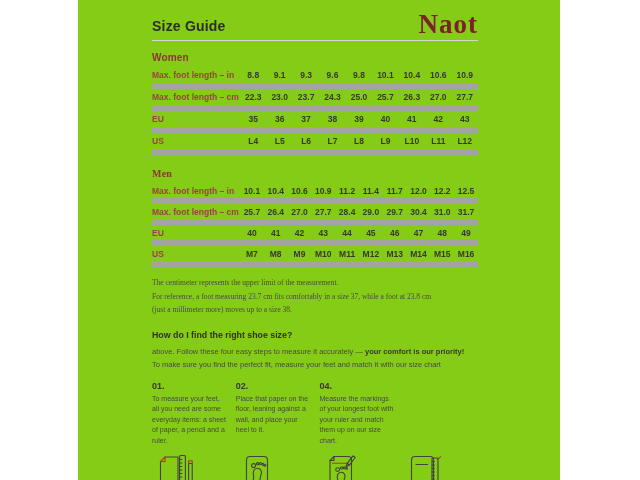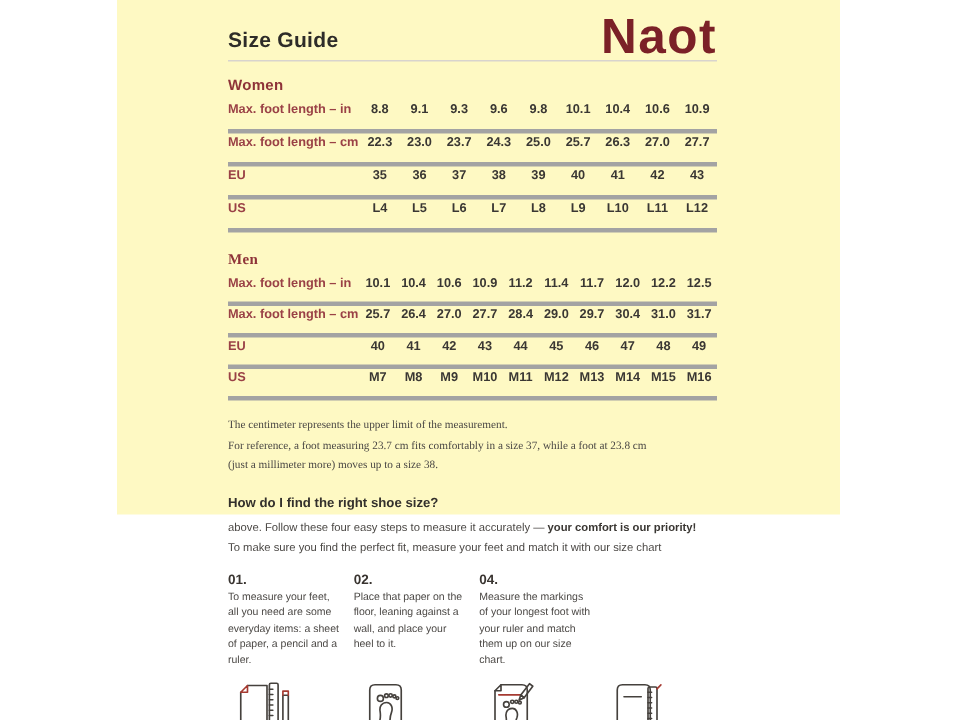--- a/index.html
+++ b/index.html
@@ -1,35 +1,35 @@
 <!DOCTYPE html>
 <html><head>
 <meta charset="utf-8">
 <style>
   * { margin:0; padding:0; box-sizing:border-box; }
   html,body { width:640px; height:480px; overflow:hidden; background:#ffffff;
     font-family:"Liberation Sans", sans-serif; -webkit-font-smoothing:antialiased; }
-  .panel { position:relative; margin-left:78px; width:482px; height:343px;
-    background:#fef9c3; padding:10px 82px 0 74px; }
+  .panel { position:relative; margin-left:78px; width:482px; height:480px;
+    background:#84cc16; padding:10px 82px 0 74px; }
 
   
   .header { display:flex; justify-content:space-between; align-items:flex-end; }
   .title { font-size:14px; font-weight:600; color:#2e2c29; letter-spacing:.2px; padding-bottom:4px; }
-  .logo { font-family:Liberation Sans, sans-serif; font-size:33px; font-weight:800;
+  .logo { font-family:Liberation Serif, serif; font-size:27px; font-weight:800;
     color:#7b2127; letter-spacing:1px; line-height:28px; }
   .rule { border-top:1px solid #d8d4ce; margin-top:2px; }
 
   
   .section-heading { color:#8e3338; font-weight:700; font-size:10px; letter-spacing:.2px; }
   .sh-women { margin-top:11px; }
   .sh-men   { margin-top:13px;font-family:Liberation Serif, serif; }
 
   
   .size-table { margin-top:4px; }
-  .t-row { display:flex; border-bottom:3px solid #a3a3a3; }
+  .t-row { display:flex; align-items:center; border-bottom:6px solid #a3a3a3; }
   .table-women .t-row { height:22px; }
   .table-men   .t-row { height:21px; }
   .t-label { width:88px; flex:none; color:#9a4146; font-weight:700; font-size:8.5px; }
   .t-vals  { flex:1; display:flex; }
   .t-cell  { flex:1; text-align:center; font-size:8.5px; font-weight:600; color:#3a3733; }
 
   
   .notes { margin-top:9px;font-family:Liberation Serif, serif; }
   .note-line { font-size:7.5px; color:#4b4845; line-height:13.5px; white-space:nowrap; }
 

